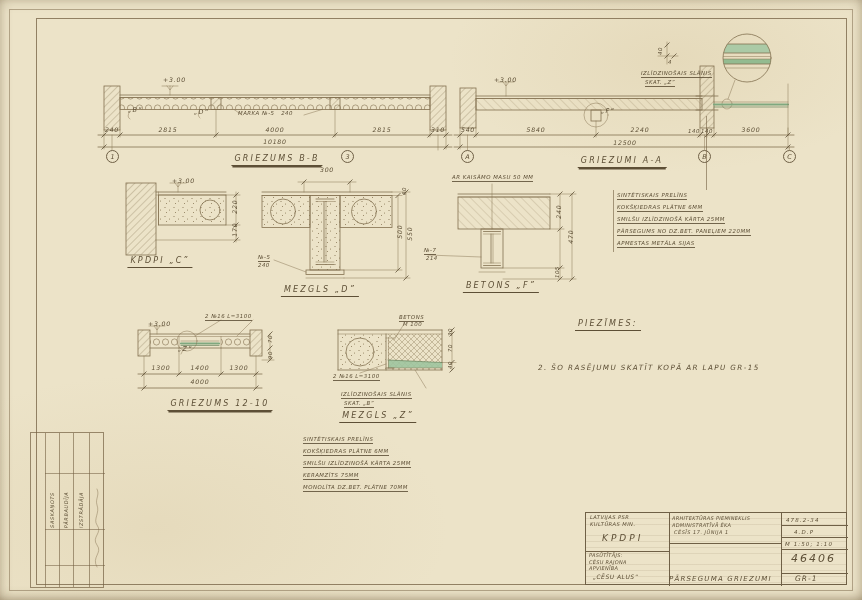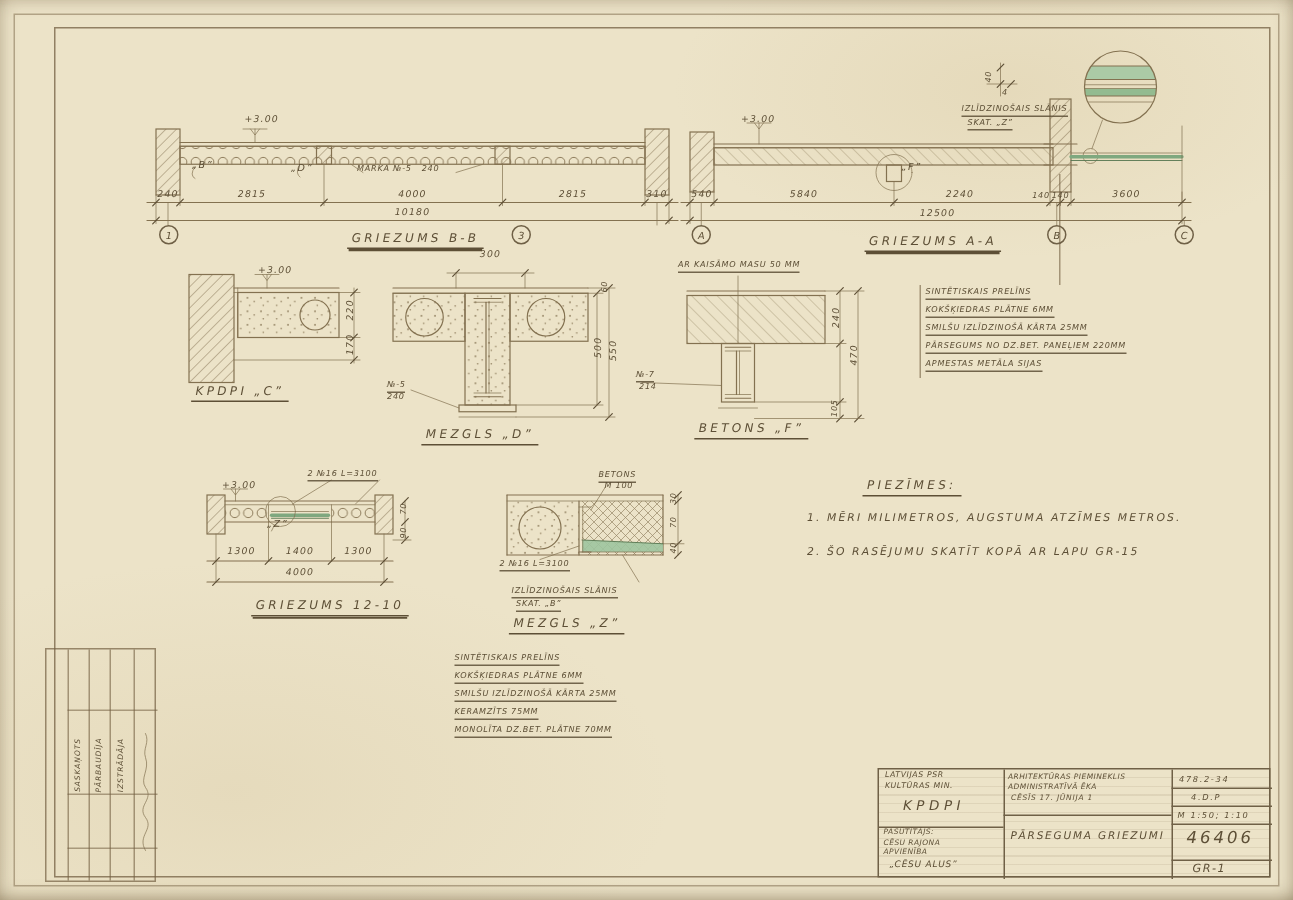--- a/index.html
+++ b/index.html
@@ -205,21 +205,21 @@
   <div class="h dn cx" style="left:625px;top:139px">12500</div>
   <div class="bub" style="left:461px;top:150px">
       <span>A</span>
     </div>
   <div class="bub" style="left:698px;top:150px">
       <span>B</span>
     </div>
   <div class="bub" style="left:783px;top:150px">
       <span>C</span>
     </div>
-  <div class="h t t2 cx" style="left:622px;top:156px">GRIEZUMS A-A</div>
+  <div class="h t t2 cx" style="left:622px;top:156px">GRIEZUMI A-A</div>
 
   <svg class="dr" style="left:118px;top:178px" width="140" height="92">
     <g class="d">
       <rect x="8" y="5" width="30" height="72" fill="url(#hA)"></rect>
       <line x1="40.5" y1="14" x2="40.5" y2="47" class="thin"></line>
       <line x1="38" y1="14" x2="108" y2="14"></line>
       <line x1="38" y1="17" x2="108" y2="17" class="thin"></line>
       <rect x="40.5" y="17" width="67.5" height="30" fill="url(#dots)"></rect>
       <circle cx="92" cy="32" r="10"></circle>
       <line x1="52" y1="5" x2="68" y2="5" class="thin"></line>
@@ -320,21 +320,20 @@
   <div class="h t cx" style="left:501px;top:281px">BETONS „F”</div>
 
   <div class="vline" style="left:613px;top:190px;height:62px"></div>
   <div class="h xs u" style="left:617px;top:192px">SINTĒTISKAIS PRELĪNS</div>
   <div class="h xs u" style="left:617px;top:204px">KOKŠĶIEDRAS PLĀTNE 6MM</div>
   <div class="h xs u" style="left:617px;top:216px">SMILŠU IZLĪDZINOŠĀ KĀRTA 25MM</div>
   <div class="h xs u" style="left:617px;top:228px">PĀRSEGUMS NO DZ.BET. PANEĻIEM 220MM</div>
   <div class="h xs u" style="left:617px;top:240px">APMESTAS METĀLA SIJAS</div>
 
   <div class="h t" style="left:575px;top:319px">PIEZĪMES:</div>
-  <div class="h" style="left:538px;top:341px;font-size:7.2px;letter-spacing:1.4px">1. MĒRI MILIMETROS, AUGSTUMA ATZĪMES METROS.</div>
   <div class="h" style="left:538px;top:364px;font-size:7.2px;letter-spacing:1.4px">2. ŠO RASĒJUMU SKATĪT KOPĀ AR LAPU GR-15</div>
 
   <svg class="dr" style="left:125px;top:312px" width="195" height="112">
     <g class="d">
       <line x1="96" y1="8" x2="70" y2="24" class="thin"></line>
       <line x1="128" y1="8" x2="112" y2="24" class="thin"></line>
       <line x1="24" y1="14" x2="40" y2="14" class="thin"></line>
         <line x1="32" y1="14" x2="32" y2="22" class="thin"></line>
       <path d="M29,14 l3,4 l3,-4" class="thin"></path>
       <rect x="13" y="18" width="12" height="26" fill="url(#hA)"></rect>
@@ -437,21 +436,21 @@
     <div class="h" style="left:4px;top:2px;font-size:5.2px;letter-spacing:.4px">LATVIJAS PSR</div>
     <div class="h" style="left:4px;top:8.5px;font-size:5.2px;letter-spacing:.4px">KULTŪRAS MIN.</div>
     <div class="h" style="left:16px;top:20px;font-size:9px;letter-spacing:3px">KPDPI</div>
     <div class="h" style="left:3px;top:40px;font-size:5px;letter-spacing:.3px">PASŪTĪTĀJS:</div>
     <div class="h" style="left:3px;top:46.5px;font-size:5px;letter-spacing:.3px">CĒSU RAJONA</div>
     <div class="h" style="left:3px;top:53px;font-size:5px;letter-spacing:.3px">APVIENĪBA</div>
     <div class="h" style="left:7px;top:61px;font-size:6px;letter-spacing:.5px">„CĒSU ALUS”</div>
     <div class="h" style="left:86px;top:3px;font-size:5px;letter-spacing:.3px">ARHITEKTŪRAS PIEMINEKLIS</div>
     <div class="h" style="left:86px;top:9.5px;font-size:5px;letter-spacing:.3px">ADMINISTRATĪVĀ ĒKA</div>
     <div class="h" style="left:88px;top:17px;font-size:5px;letter-spacing:.5px">CĒSĪS 17. JŪNIJA 1</div>
-    <div class="h" style="left:83px;top:40px;width:112px;text-align:center;font-size:7px;letter-spacing:1.2px">PĀRSEGUMA GRIEZUMI</div>
+    <div class="h" style="left:83px;top:62px;width:112px;font-size:7px;letter-spacing:1.2px">PĀRSEGUMA GRIEZUMI</div>
     <div class="h" style="left:200px;top:3.5px;font-size:5.5px">478.2-34</div>
     <div class="h" style="left:208px;top:15.5px;font-size:5.5px">4.D.P</div>
     <div class="h" style="left:199px;top:27.5px;font-size:5.5px">M 1:50; 1:10</div>
     <div class="h" style="left:205px;top:40px;font-size:11px;letter-spacing:2px">46406</div>
     <div class="h" style="left:209px;top:62px;font-size:7.5px;letter-spacing:1px">GR-1</div>
   </div>
 
   <div class="mt">
     <div class="v" style="left:14px"></div>
     <div class="v" style="left:28px"></div>

